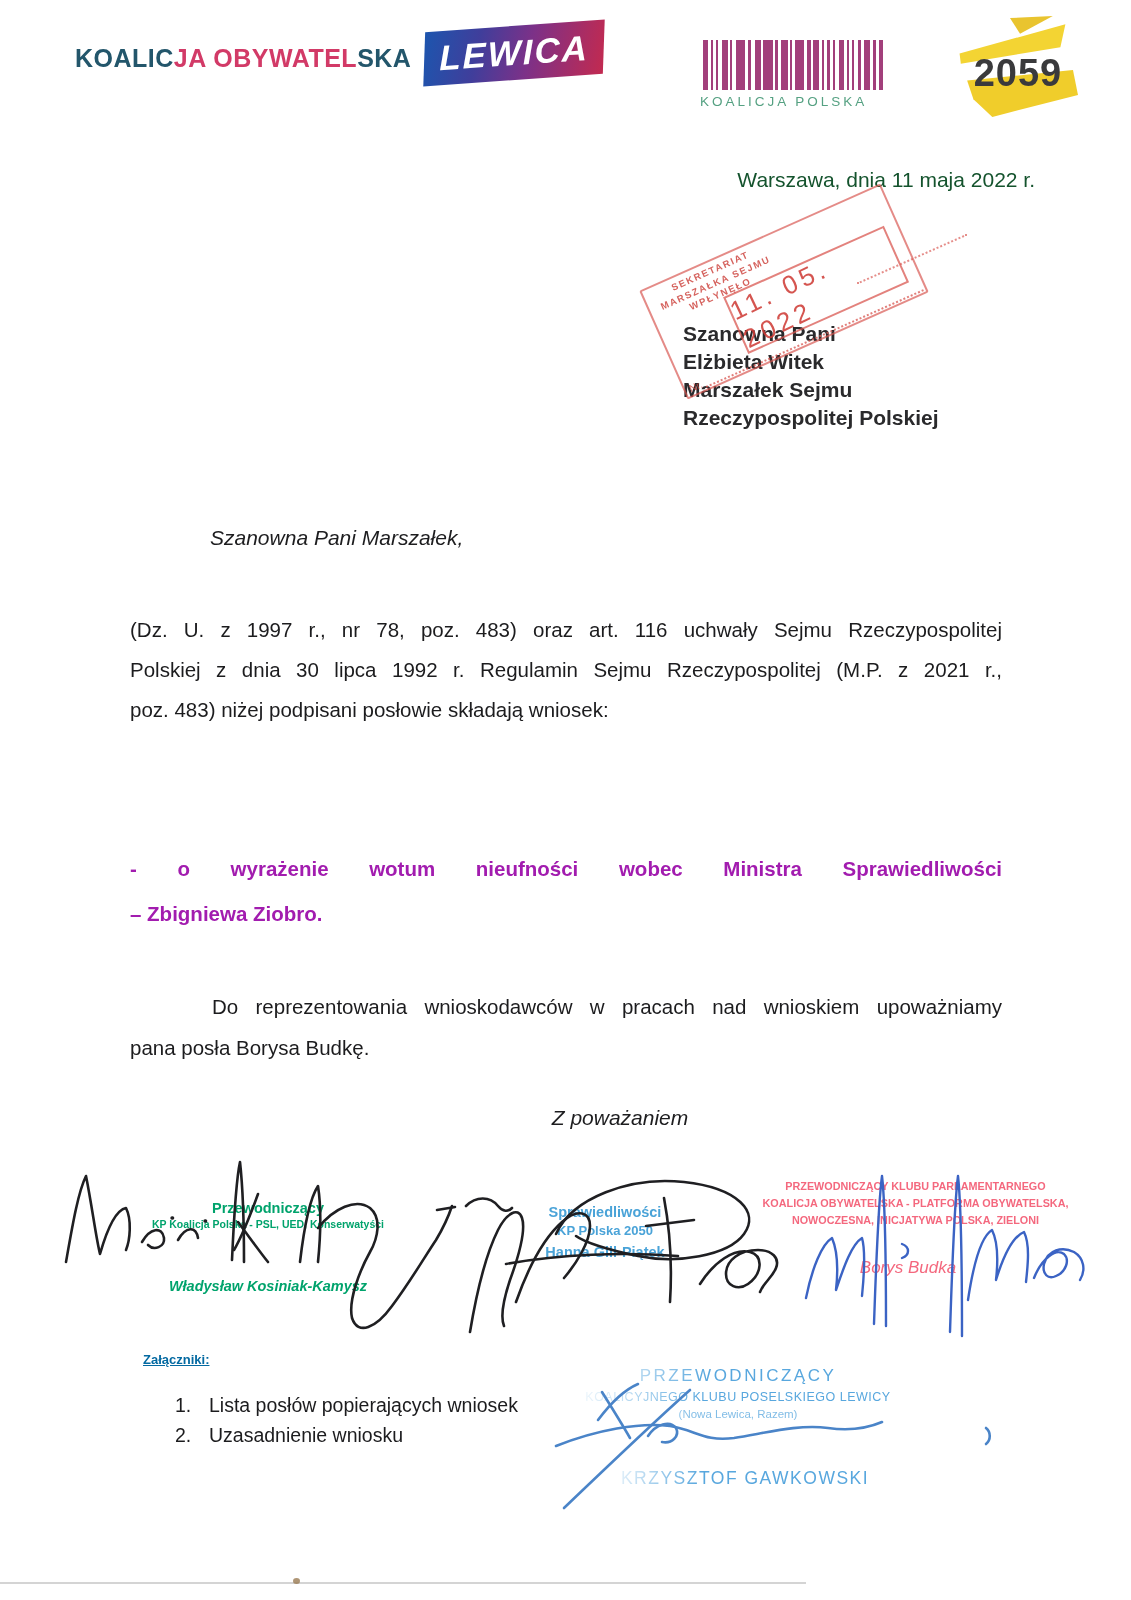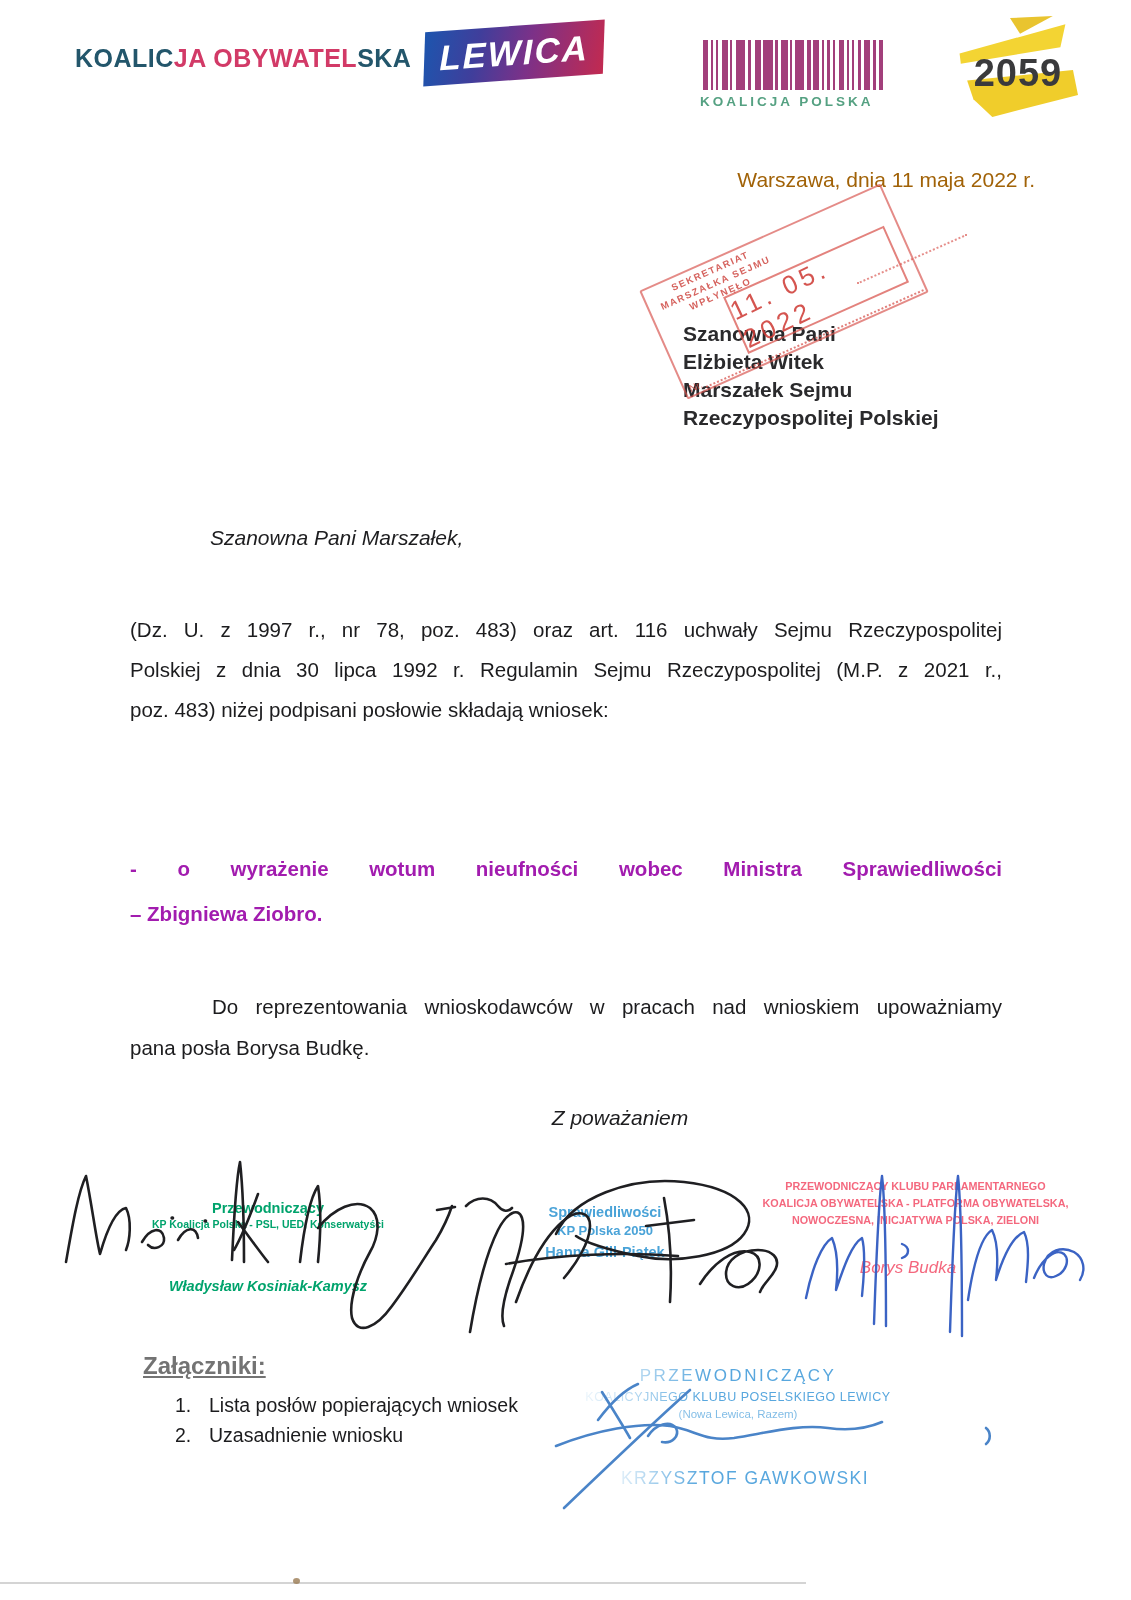--- a/index.html
+++ b/index.html
@@ -13,32 +13,32 @@
   .ko-logo{left:75px;top:44px;font-size:25px;font-weight:700;letter-spacing:.5px;white-space:nowrap;}
   .ko-teal{color:#23566b;} .ko-red{color:#d23a67;}
 
   .lewica{left:424px;top:26px;width:180px;height:54px;
     background:linear-gradient(100deg,#1d55ae 0%,#403e9b 30%,#7c3188 58%,#c22a50 100%);
     transform:rotate(-4deg) skewX(-6deg);display:flex;align-items:center;justify-content:center;
     box-shadow:0 0 0 1px rgba(255,255,255,.0);}
   .lewica span{color:#fff;font-weight:700;font-style:italic;font-size:35px;letter-spacing:2px;transform:skewX(3deg);}
 
   .barcode-wrap{left:703px;top:40px;width:180px;}
-  .kp-label{left:700px;top:94px;font-size:13.5px;font-weight:700;letter-spacing:3px;color:#55a182;white-space:nowrap;}
+  .kp-label{left:700px;top:94px;font-size:13.5px;font-weight:400;letter-spacing:3px;color:#55a182;white-space:nowrap;}
 
   .l2050{left:952px;top:16px;width:126px;height:104px;}
   .l2050 .sh{position:absolute;background:#f0cd2b;}
   .sh1{left:0;top:0;width:100%;height:100%;clip-path:polygon(46% 2%,80% 0%,54% 17%);background:#e9c42f!important;}
   .sh2{left:0;top:0;width:100%;height:100%;clip-path:polygon(6% 36%,90% 8%,86% 30%,7% 46%);background:#f3d433!important;}
   .sh3{left:0;top:0;width:100%;height:100%;clip-path:polygon(12% 62%,96% 52%,100% 76%,32% 97%,17% 80%);}
   .l2050 .num{position:absolute;left:6px;right:0;top:36px;text-align:center;
     font-size:38px;font-weight:800;color:#3a3a3c;letter-spacing:1px;}
 
   
-  .date-line{top:168px;right:96px;font-size:21px;color:#a16207;}
+  .date-line{top:168px;right:96px;font-size:21px;color:#14532d;}
   .stamp{left:652px;top:232px;width:260px;height:115px;border:2.5px solid rgba(216,86,80,.72);
     transform:rotate(-24deg);border-radius:2px;z-index:3;opacity:.95;}
   .stamp-head{position:absolute;left:2px;top:3px;width:138px;text-align:center;
     color:rgba(205,66,60,.88);font-weight:700;font-size:9.5px;line-height:12.5px;letter-spacing:1.6px;}
   .stamp-datebox{position:absolute;left:72px;top:38px;width:172px;height:58px;
     border:2.5px solid rgba(216,86,80,.78);display:flex;align-items:center;justify-content:center;}
   .stamp-date{color:rgba(206,60,54,.92);font-size:26px;letter-spacing:4px;transform:rotate(-1.5deg);font-weight:400;}
   .stamp-dots{position:absolute;left:4px;bottom:1px;right:2px;display:flex;align-items:flex-end;
     color:rgba(205,66,60,.85);font-size:10.5px;}
   .stamp-dots .dotline{flex:1;border-bottom:2px dotted rgba(216,86,80,.8);margin-left:3px;height:9px;}
@@ -64,21 +64,21 @@
   .sig-blue{left:500px;top:1204px;width:210px;text-align:center;color:#4aa3d8;font-weight:700;z-index:1;}
   .sig-blue .t1{font-size:14.5px;}
   .sig-blue .t2{font-size:13px;margin-top:3px;}
   .sig-blue .t3{font-size:14.5px;margin-top:6px;}
   .sig-pink{left:728px;top:1178px;width:375px;text-align:center;color:#f4687e;font-weight:700;
     font-size:10.8px;line-height:17px;z-index:1;}
   .sig-pink-name{left:818px;top:1258px;width:180px;text-align:center;color:#f4687e;
     font-style:italic;font-size:17px;font-weight:400;z-index:1;}
 
   
-  .attach-head{left:143px;top:1352px;font-size:24px;font-weight:700;text-decoration:underline;color:#737373;}
+  .attach-head{left:143px;top:1352px;font-size:13px;font-weight:700;text-decoration:underline;color:#0369a1;}
   .attach-item{left:175px;font-size:19.5px;color:#1c1c1e;}
   .attach-item .num{display:inline-block;width:34px;}
   .ai1{top:1394px;} .ai2{top:1424px;}
 
   
   .gaw{left:568px;top:1366px;width:340px;text-align:center;color:#58a7de;z-index:1;
     -webkit-mask-image:linear-gradient(105deg,rgba(0,0,0,0) 1%,rgba(0,0,0,.25) 14%,#000 40%);
     mask-image:linear-gradient(105deg,rgba(0,0,0,0) 1%,rgba(0,0,0,.25) 14%,#000 40%);}
   .gaw .g1{font-size:17px;letter-spacing:2.5px;font-weight:400;}
   .gaw .g2{font-size:12.5px;margin-top:4px;letter-spacing:.5px;}

